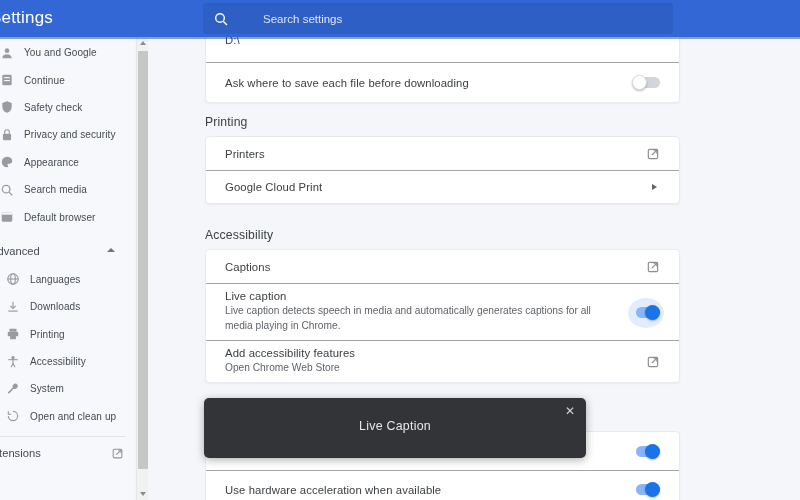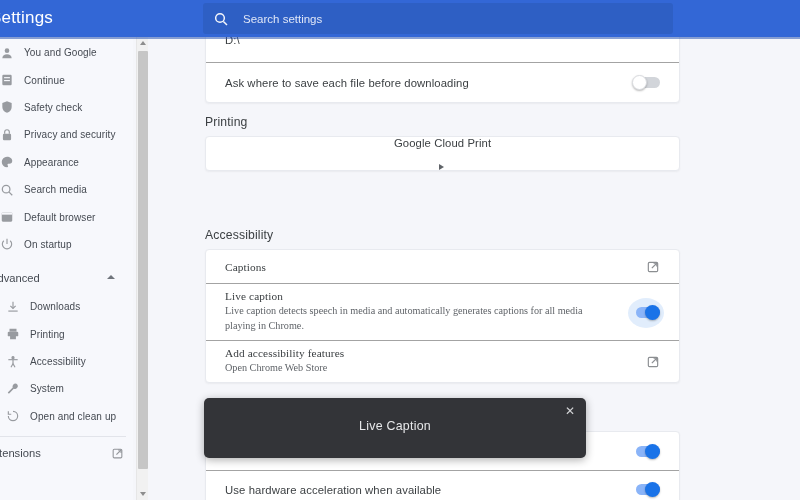--- a/index.html
+++ b/index.html
@@ -24,20 +24,21 @@
     color: #ffffff; font-size: 17px; letter-spacing: .2px;
     white-space: nowrap;
   }
   .search-box {
     position: absolute; left: 203px; top: 3px;
     width: 470px; height: 31px;
     background: #2e5fc4;
     border-radius: 3px;
     display: flex; align-items: center;
     padding-left: 10px;
+    gap: 20px;
   }
   .search-icon { width: 16px; height: 16px; flex: 0 0 16px; opacity: .95; }
   .search-placeholder {
     margin-left: 14px; color: #dfe6f7; font-size: 11.5px;
     white-space: nowrap;
   }
   .header-underline {
     position: absolute; left: 0; top: 37px; width: 800px; height: 2px;
     background: #2b55b0; opacity: .55; z-index: 29;
   }
@@ -281,35 +282,36 @@
     <div class="nav-item">
       <span class="nav-ico">
         <svg viewBox="0 0 24 24" fill="#5f6368">
             <rect x="3" y="4" width="18" height="16" rx="2"></rect>
             <rect x="3" y="4" width="18" height="4" fill="#f7f8fc"></rect>
           </svg>
       </span>
       <span class="nav-label">Default browser</span>
     </div>
 
-    <div class="nav-item">
-      <span class="nav-ico">
-        <svg viewBox="0 0 24 24" fill="none" stroke="#5f6368" stroke-width="2">
-            <path d="M12 3v9"></path>
-            <path d="M6.5 6.5a8 8 0 1011 0"></path>
-          </svg>
-      </span>
-      <span class="nav-label">On startup</span>
-    </div>
 
     <div class="adv-row">
       <span class="adv-label">Advanced</span>
       <span class="adv-caret"></span>
     </div>
 
+    <div class="nav-item sub-item">
+      <span class="nav-ico">
+        <svg viewBox="0 0 24 24" fill="none" stroke="#5f6368" stroke-width="2">
+            <circle cx="12" cy="12" r="9"></circle>
+            <ellipse cx="12" cy="12" rx="4" ry="9"></ellipse>
+            <line x1="3" y1="12" x2="21" y2="12"></line>
+          </svg>
+      </span>
+      <span class="nav-label">Languages</span>
+    </div>
 
     <div class="nav-item sub-item">
       <span class="nav-ico">
         <svg viewBox="0 0 24 24" fill="none" stroke="#5f6368" stroke-width="2">
             <path d="M12 3v11"></path>
             <path d="M7.5 10L12 14.5 16.5 10"></path>
             <path d="M4 19h16"></path>
           </svg>
       </span>
       <span class="nav-label">Downloads</span>
@@ -396,65 +398,77 @@
         </div>
         <div class="toggle off">
           <span class="trk"></span>
             <span class="knb"></span>
         </div>
       </div>
     </div>
 
     <div class="sec-title" style="top:78px;">Printing</div>
     <div class="card" style="top:99px;">
-      <div class="row" style="min-height:33px;flex-direction:column;">
-        <div class="row-main">
-          <div class="row-title">Google Cloud Print</div>
-        </div>
-        <span class="chev-right"></span>
-      </div>
-    </div>
-
-    <div class="sec-title" style="top:191px;">Accessibility</div>
-    <div class="card" style="top:212px;font-family:Liberation Serif, serif;">
       <div class="row" style="min-height:33px;">
         <div class="row-main">
-          <div class="row-title">Captions</div>
+          <div class="row-title">Printers</div>
         </div>
         <span class="ext-link-ic">
           <svg viewBox="0 0 24 24" fill="none" stroke="#5f6368" stroke-width="2">
               <rect x="4" y="4" width="16" height="16" rx="2"></rect>
               <path d="M10 14L18 6"></path>
               <path d="M13 5.5h5.5V11"></path>
             </svg>
         </span>
       </div>
-      <div class="row" style="min-height:57px;">
-        <div class="row-main" style="padding-right:22px;">
-          <div class="row-title">Live caption</div>
-          <div class="row-sub">Live caption detects speech in media and automatically generates captions for all media playing in Chrome.</div>
-        </div>
-        <div class="toggle on focus">
-          <span class="trk"></span>
-            <span class="knb"></span>
-        </div>
-      </div>
-      <div class="row" style="min-height:42px;">
-        <div class="row-main">
-          <div class="row-title">Add accessibility features</div>
-          <div class="row-sub">Open Chrome Web Store</div>
+      <div class="row" style="min-height:33px;">
+        <div class="row-main">
+          <div class="row-title">Google Cloud Print</div>
+        </div>
+        <span class="chev-right"></span>
+      </div>
+    </div>
+
+    <div class="sec-title" style="top:191px;">Accessibility</div>
+    <div class="card" style="top:212px;">
+      <div class="row" style="min-height:33px;">
+        <div class="row-main">
+          <div class="row-title">Captions</div>
         </div>
         <span class="ext-link-ic">
           <svg viewBox="0 0 24 24" fill="none" stroke="#5f6368" stroke-width="2">
               <rect x="4" y="4" width="16" height="16" rx="2"></rect>
               <path d="M10 14L18 6"></path>
               <path d="M13 5.5h5.5V11"></path>
             </svg>
         </span>
       </div>
+      <div class="row" style="min-height:57px;">
+        <div class="row-main" style="padding-right:22px;">
+          <div class="row-title">Live caption</div>
+          <div class="row-sub">Live caption detects speech in media and automatically generates captions for all media playing in Chrome.</div>
+        </div>
+        <div class="toggle on focus">
+          <span class="trk"></span>
+            <span class="knb"></span>
+        </div>
+      </div>
+      <div class="row" style="min-height:42px;">
+        <div class="row-main">
+          <div class="row-title">Add accessibility features</div>
+          <div class="row-sub">Open Chrome Web Store</div>
+        </div>
+        <span class="ext-link-ic">
+          <svg viewBox="0 0 24 24" fill="none" stroke="#5f6368" stroke-width="2">
+              <rect x="4" y="4" width="16" height="16" rx="2"></rect>
+              <path d="M10 14L18 6"></path>
+              <path d="M13 5.5h5.5V11"></path>
+            </svg>
+        </span>
+      </div>
     </div>
 
     <div class="sec-title" style="top:373px;">System</div>
     <div class="card" style="top:394px;">
       <div class="row" style="min-height:38px;">
         <div class="row-main">
           <div class="row-title">Continue running background apps when Google Chrome is closed</div>
         </div>
         <div class="toggle on">
           <span class="trk"></span>

